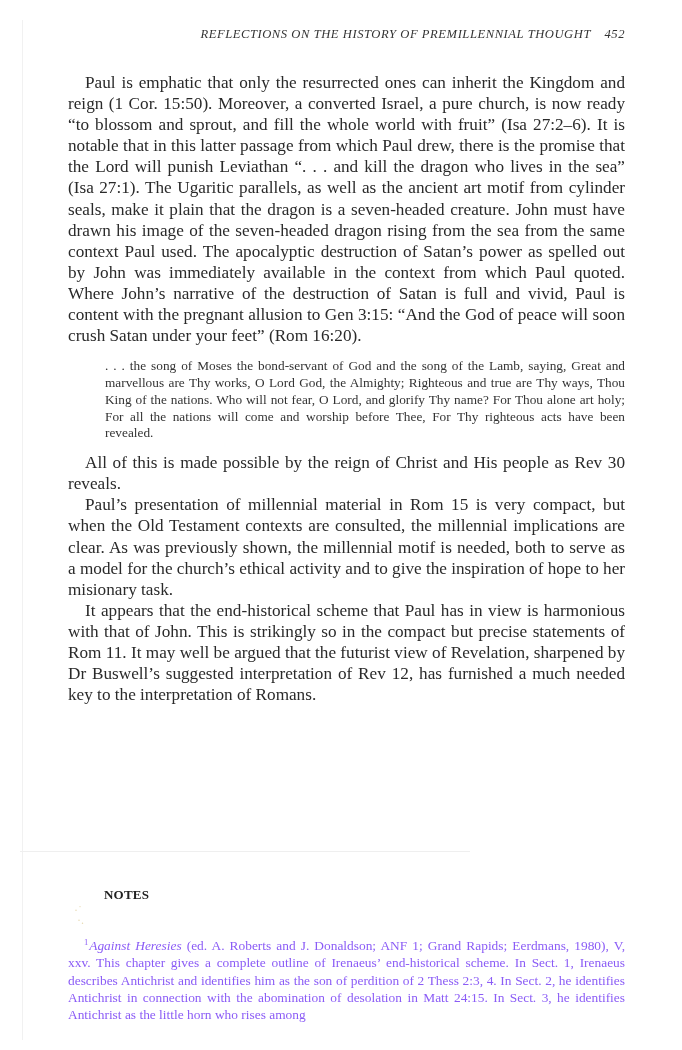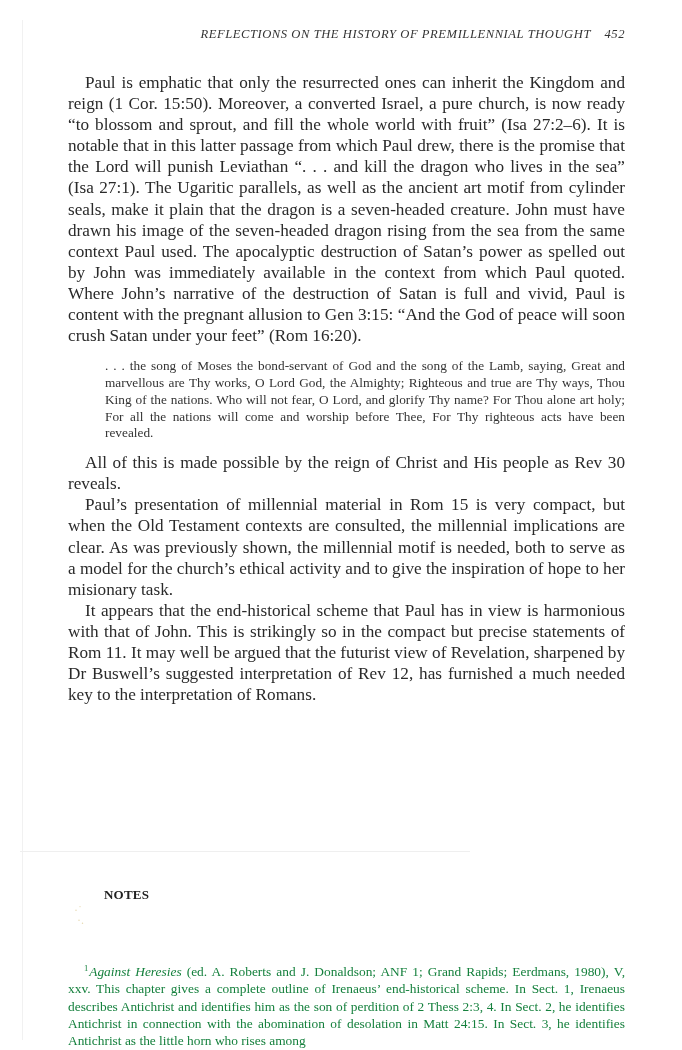--- a/index.html
+++ b/index.html
@@ -36,21 +36,21 @@
   .notes-heading {
     position: absolute; left: 68px; top: 887px;
     font-weight: bold; font-size: 13px; letter-spacing: 0.2px; color: #222; margin-left: 36px;
   }
   .stain {
     position: absolute; left: 74px; top: 905px; width: 22px; height: 20px;
     color: #e8dcb6; font-size: 12px; line-height: 10px;
   }
   .footnote {
     position: absolute; left: 68px; top: 934px; width: 557px;
-    font-size: 13.4px; line-height: 17.3px; text-align: justify; color: #15803d; margin-top: 26px;
+    font-size: 13.4px; line-height: 17.3px; text-align: justify; color: #8b5cf6;
   }
   .footnote p { margin: 0; text-indent: 16px; }
   .footnote sup { font-size: 8.5px; vertical-align: 5px; margin-right: 1px; }
   .footnote .work { font-style: italic; }
 </style>
 </head>
 <body>
 
 <div class="gutter-line"></div>
 <div class="fold-line"></div>

